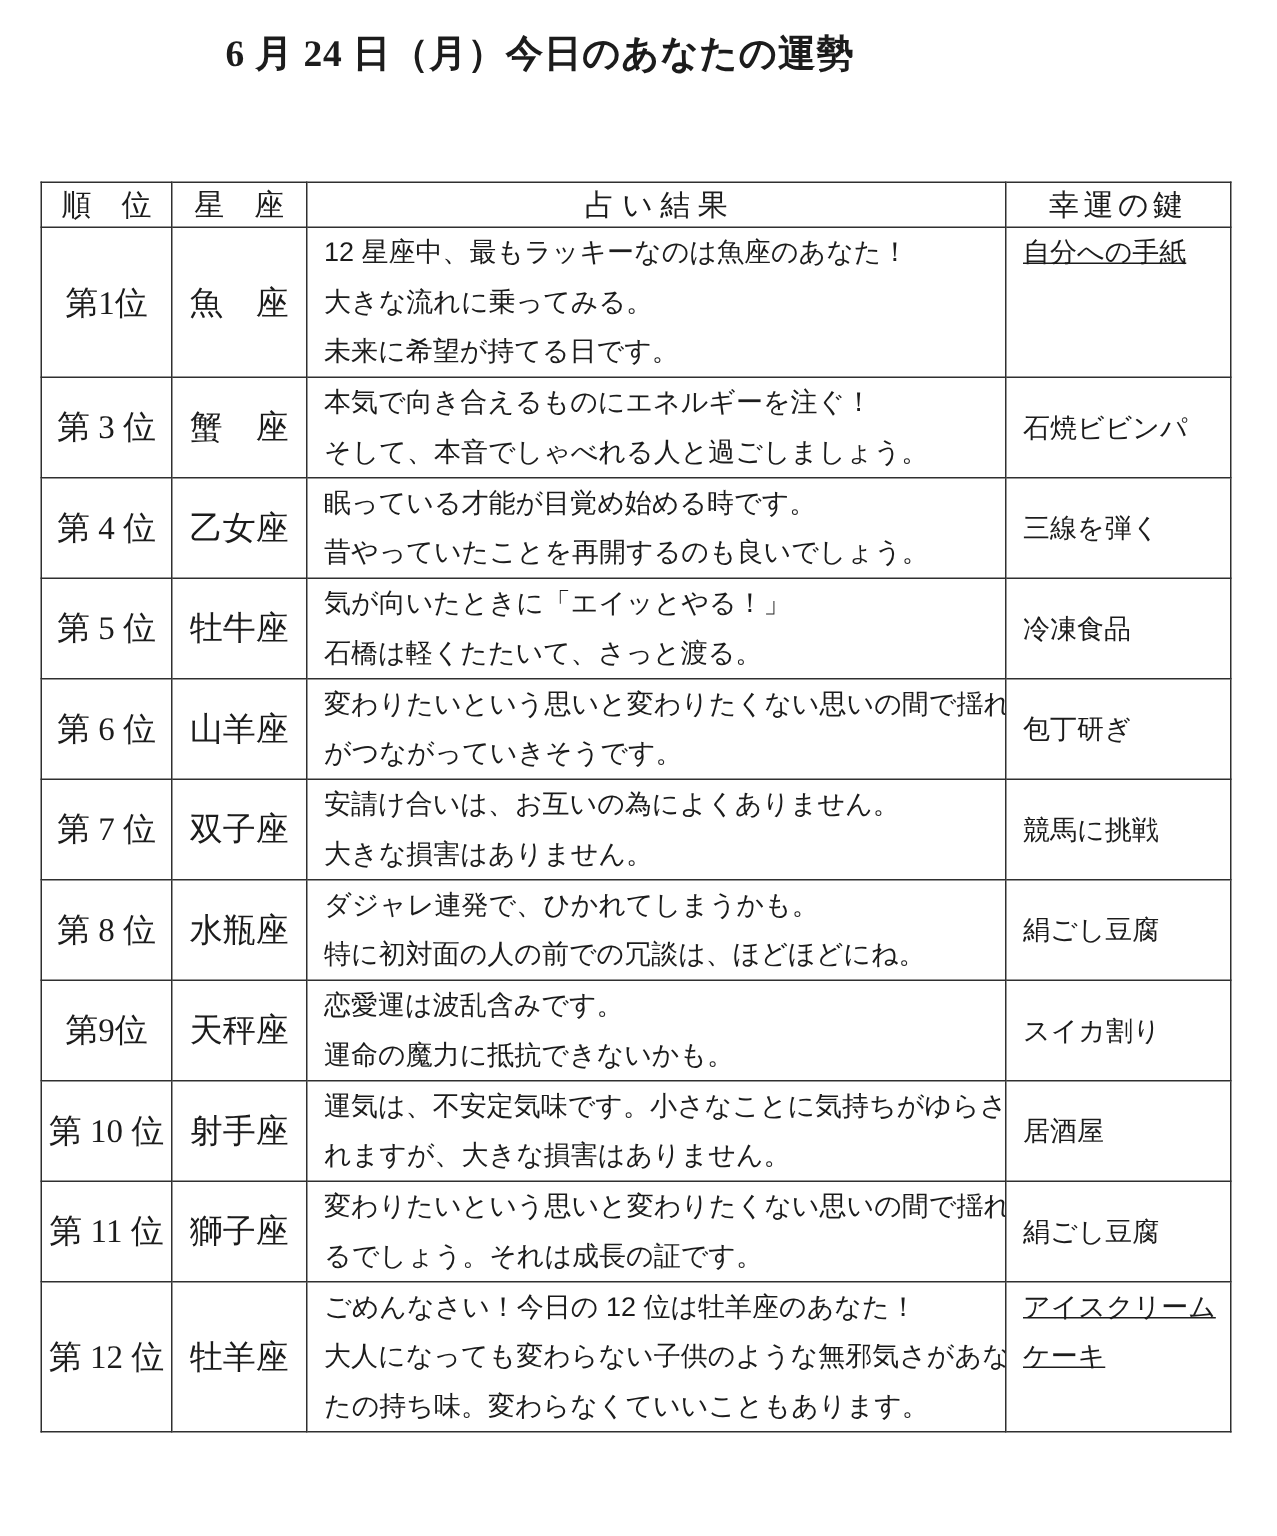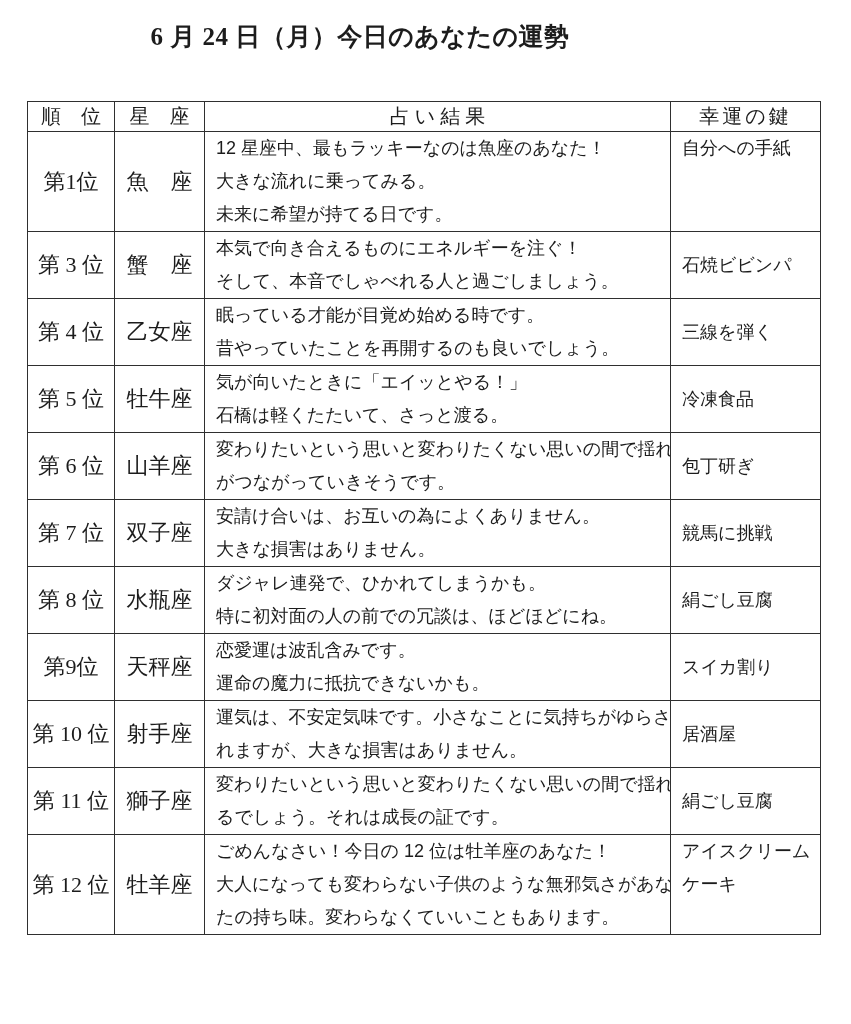--- a/index.html
+++ b/index.html
@@ -27,21 +27,21 @@
     text-align: center;
     font-family: "Liberation Serif", "DejaVu Serif", serif;
     font-weight: bold;
     font-size: 25px;
     line-height: 42px;
     letter-spacing: 0.5px;
     white-space: nowrap;
   }
   table.fortune-table {
     position: absolute;
-    top: 101px; left: 27px;
+    top: 121px; left: 27px;
     width: 793px;
     border-collapse: collapse;
     table-layout: fixed;
     background: var(--bg);
   }
   col.c-rank  { width: 87px; }
   col.c-sign  { width: 90px; }
   col.c-result{ width: 466px; }
   col.c-lucky { width: 150px; }
   th, td {
@@ -67,21 +67,21 @@
     text-align: center;
     vertical-align: middle;
     white-space: nowrap;
   }
   td.result, td.lucky {
     font-size: 18px;
     vertical-align: middle;
     padding-left: 11px;
     padding-right: 2px;
   }
-  tr.tall td.lucky { vertical-align: top; }
+  tr.tall td.lucky { vertical-align: top; text-decoration: underline; }
   .line {
     line-height: 33px;
     white-space: nowrap;
   }
 </style>
 </head>
 <body>
 
 <h1 class="title">6 月 24 日（月）今日のあなたの運勢</h1>
 

